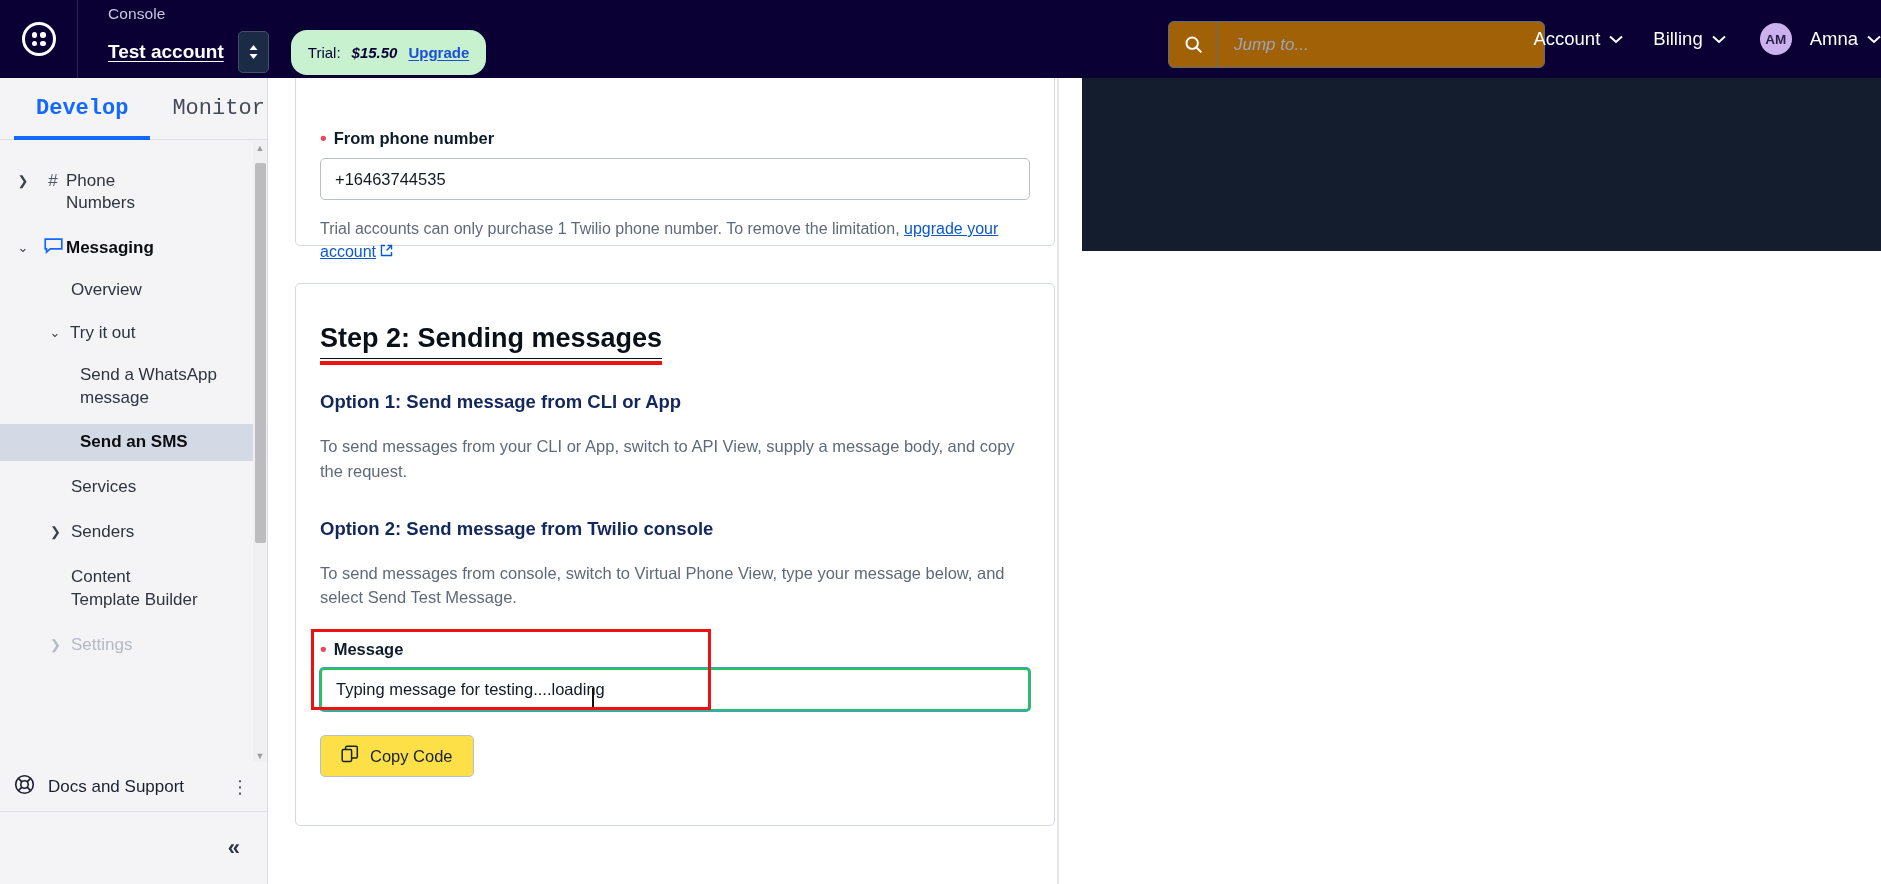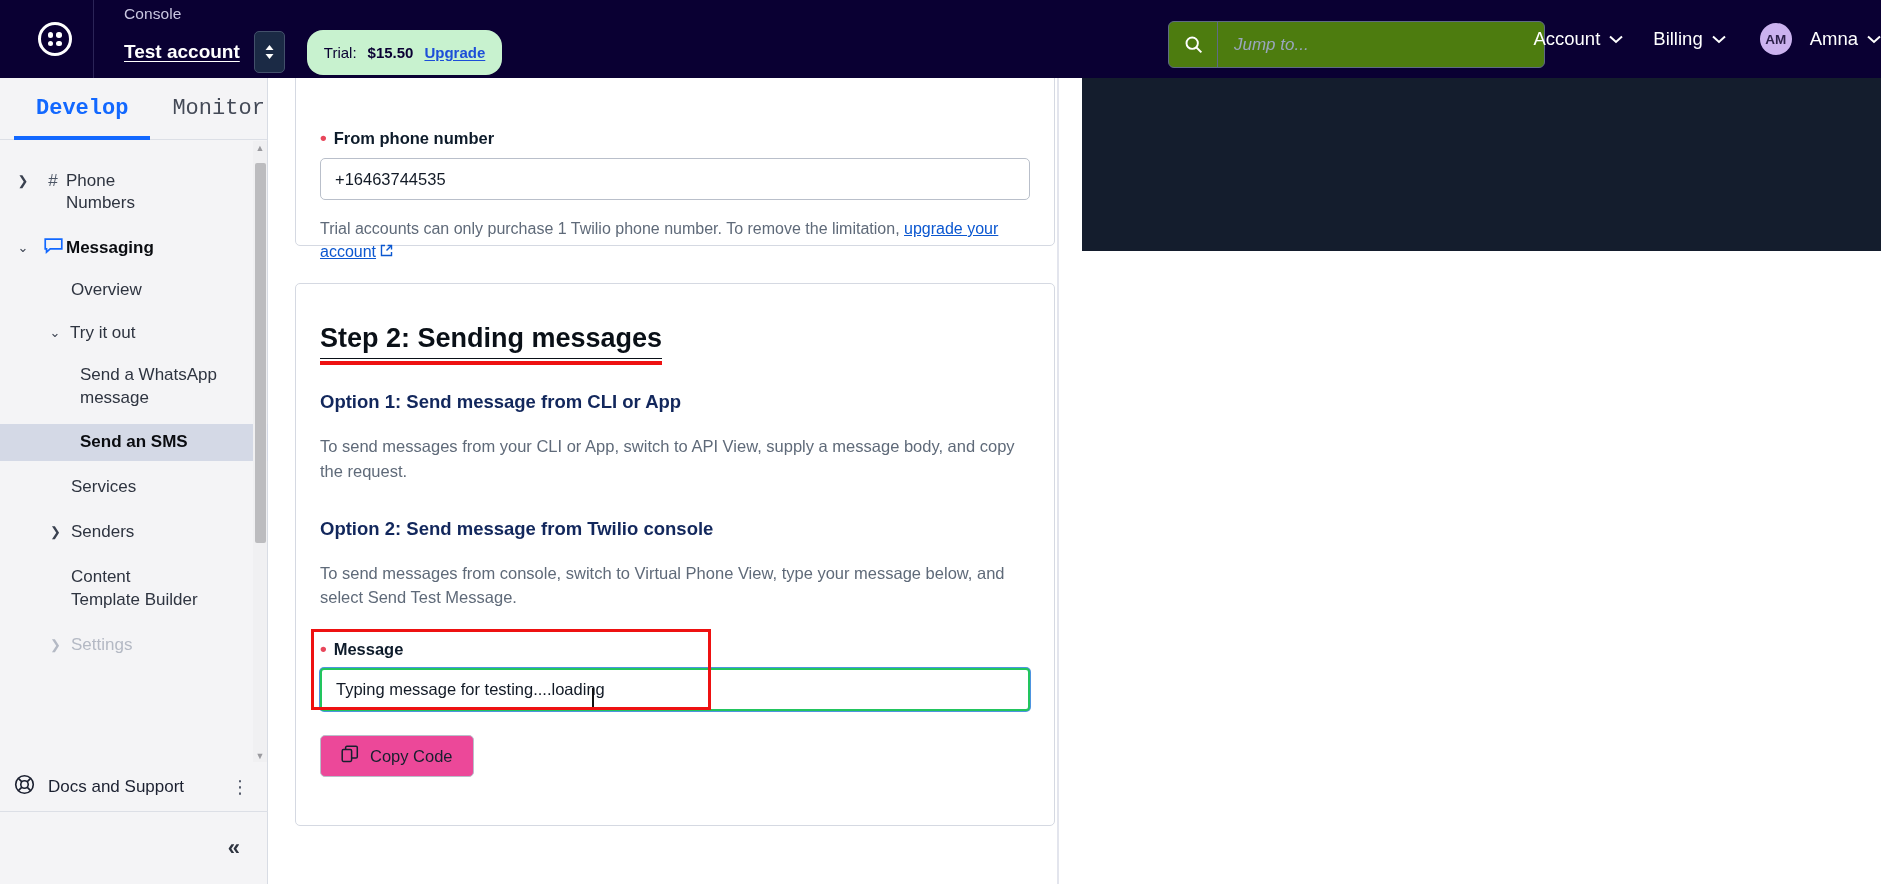--- a/index.html
+++ b/index.html
@@ -8,21 +8,21 @@
     font-family: "Liberation Sans", sans-serif;
     background: #fff;
     overflow: hidden;
   }
   #app { position: relative; width: 1881px; height: 884px; }
 
   
   .topbar {
     position: absolute; left: 0; top: 0; width: 1881px; height: 78px;
     background: #0a0033;
-    display: flex; align-items: center; padding-left: 16px;
+    display: flex; align-items: center;
   }
   .logo-wrap {
     width: 78px; height: 78px;
     display: flex; align-items: center; justify-content: center;
     border-right: 1px solid #2b2457;
   }
   .logo-circle {
     width: 34px; height: 34px; border-radius: 50%;
     border: 3px solid #ffffff;
     display: grid; grid-template-columns: 1fr 1fr; grid-template-rows: 1fr 1fr;
@@ -43,30 +43,30 @@
     background: #1b2a45; border: 1px solid #43506b; border-radius: 5px;
     display: flex; align-items: center; justify-content: center;
     color: #fff; cursor: pointer;
   }
   .trial-pill {
     margin-left: 22px; height: 45px; background: #c8f2cf; border-radius: 16px;
     display: flex; align-items: center; gap: 11px; padding: 0 17px;
     font-size: 15px; color: #0a0033;
   }
   .trial-pill .tl { font-weight: 400; }
-  .trial-pill .tv { font-weight: 700; }
+  .trial-pill .tv { font-weight: 700; font-style: italic; }
   .trial-pill .tu {
     color: #1d4ed8; font-weight: 700; text-decoration: underline;
     text-underline-offset: 2px; cursor: pointer;
   }
 
   .searchbox {
     position: absolute; left: 1168px; top: 21px;
     width: 377px; height: 47px;
-    background: #4d7c0f; border: 1px solid #5e6b85; border-radius: 6px;
+    background: #a16207; border: 1px solid #5e6b85; border-radius: 6px;
     display: flex; align-items: center; overflow: hidden; cursor: text;
   }
   .search-btn {
     width: 49px; height: 100%; display: flex; align-items: center; justify-content: center;
     border-right: 1px solid #5e6b85; cursor: pointer;
   }
   .search-inp {
     flex: 1; height: 100%; background: transparent; border: 0; outline: none;
     color: #ffffff; font-size: 17px; font-style: italic;
     font-family: "Liberation Sans", sans-serif; padding: 0 16px;
@@ -197,21 +197,21 @@
     position: relative; background: #0263e0; color: #fff; border: 0; border-radius: 5px;
     height: 42px; padding: 0 22px; font-size: 16.5px; font-weight: 700;
     display: flex; align-items: center; gap: 11px; cursor: pointer;
     font-family: "Liberation Sans", sans-serif;
   }
   .ann-red-btn {
     position: absolute; left: -4px; top: -5px; right: -4px; bottom: -5px;
     border: 3px solid #ee1111; pointer-events: none; border-radius: 2px;
   }
   .btn-secondary {
-    background: #ec4899; color: #16202e; border: 1px solid #b9bfca; border-radius: 5px;
+    background: #fde047; color: #16202e; border: 1px solid #b9bfca; border-radius: 5px;
     height: 42px; padding: 0 20px; font-size: 16.5px;
     display: flex; align-items: center; gap: 11px; cursor: pointer;
     font-family: "Liberation Sans", sans-serif;
   }
 
   
   .dark-panel {
     position: absolute; left: 814px; top: 0px; right: 0; height: 173px;
     background: #141d2d;
   }

